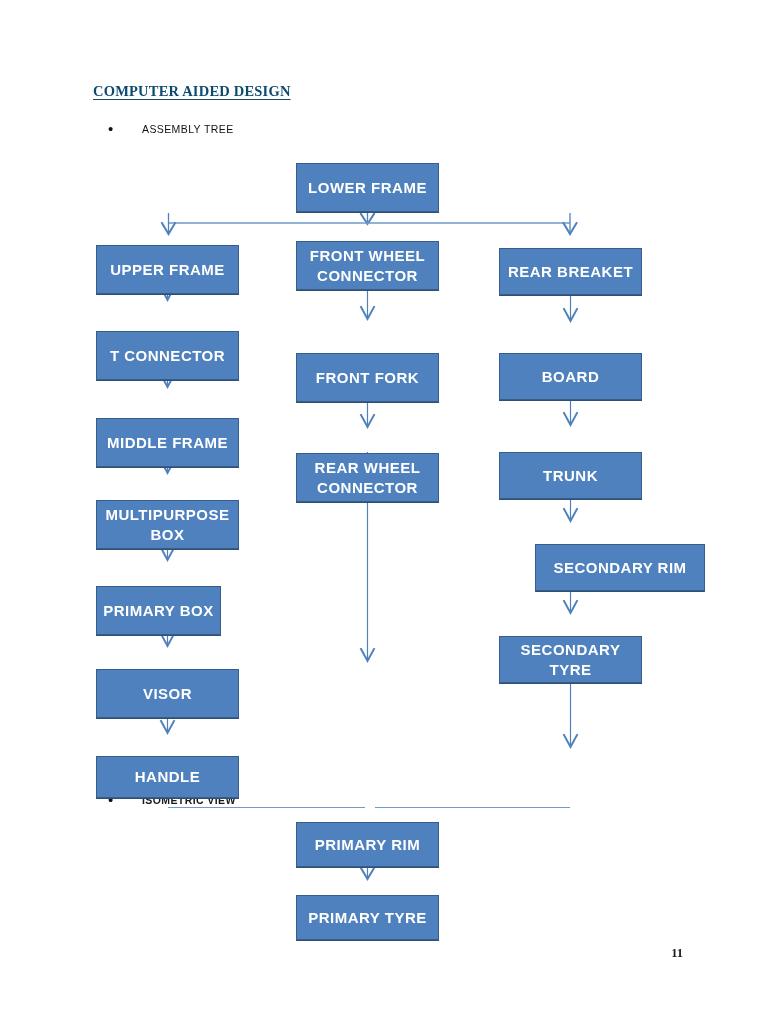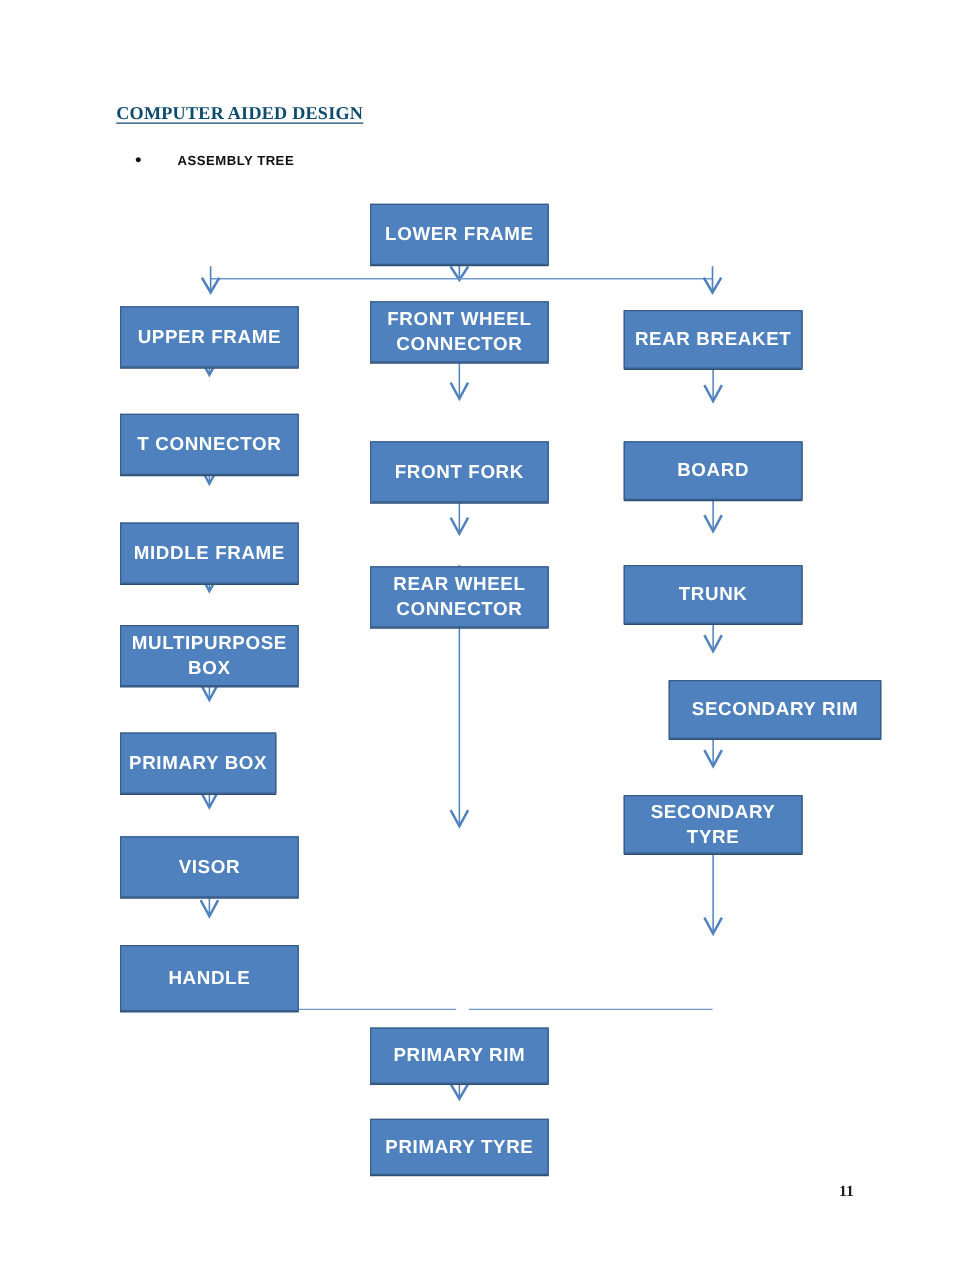--- a/index.html
+++ b/index.html
@@ -43,21 +43,21 @@
   }
   .bullet-dot {
     width: 14px;
     font-size: 15px;
     line-height: 1;
     color: #111111;
   }
   .bullet-label {
     margin-left: 20px;
     font-size: 10.5px;
-    font-weight: bold;
+    font-weight: normal;
     color: #111111;
     letter-spacing: 0.4px;
   }
 
   
   .bullet-row-2 {
     position: absolute;
     left: 108px;
     top: 792px;
     display: flex;
@@ -254,21 +254,21 @@
   </div>
 
   <div class="node" style="left:296px;top:163px;width:143px;height:49px;">LOWER FRAME</div>
 
   <div class="node" style="left:96px;top:245px;width:143px;height:49px;">UPPER FRAME</div>
   <div class="node" style="left:96px;top:331px;width:143px;height:49px;">T CONNECTOR</div>
   <div class="node" style="left:96px;top:418px;width:143px;height:49px;">MIDDLE FRAME</div>
   <div class="node" style="left:96px;top:500px;width:143px;height:49px;">MULTIPURPOSE BOX</div>
   <div class="node" style="left:96px;top:586px;width:125px;height:49px;">PRIMARY BOX</div>
   <div class="node" style="left:96px;top:669px;width:143px;height:49px;">VISOR</div>
-  <div class="node" style="left:96px;top:756px;width:143px;height:53px;">HANDLE</div>
+  <div class="node" style="left:96px;top:756px;width:143px;height:42px;">HANDLE</div>
 
   <div class="node" style="left:296px;top:241px;width:143px;height:49px;">FRONT WHEEL CONNECTOR</div>
   <div class="node" style="left:296px;top:353px;width:143px;height:49px;">FRONT FORK</div>
   <div class="node" style="left:296px;top:453px;width:143px;height:49px;">REAR WHEEL CONNECTOR</div>
 
   <div class="node" style="left:499px;top:248px;width:143px;height:47px;">REAR BREAKET</div>
   <div class="node" style="left:499px;top:353px;width:143px;height:47px;">BOARD</div>
   <div class="node" style="left:499px;top:452px;width:143px;height:47px;">TRUNK</div>
   <div class="node" style="left:499px;top:544px;width:170px;height:47px;margin-left:36px;">SECONDARY RIM</div>
   <div class="node" style="left:499px;top:636px;width:143px;height:47px;">SECONDARY TYRE</div>

